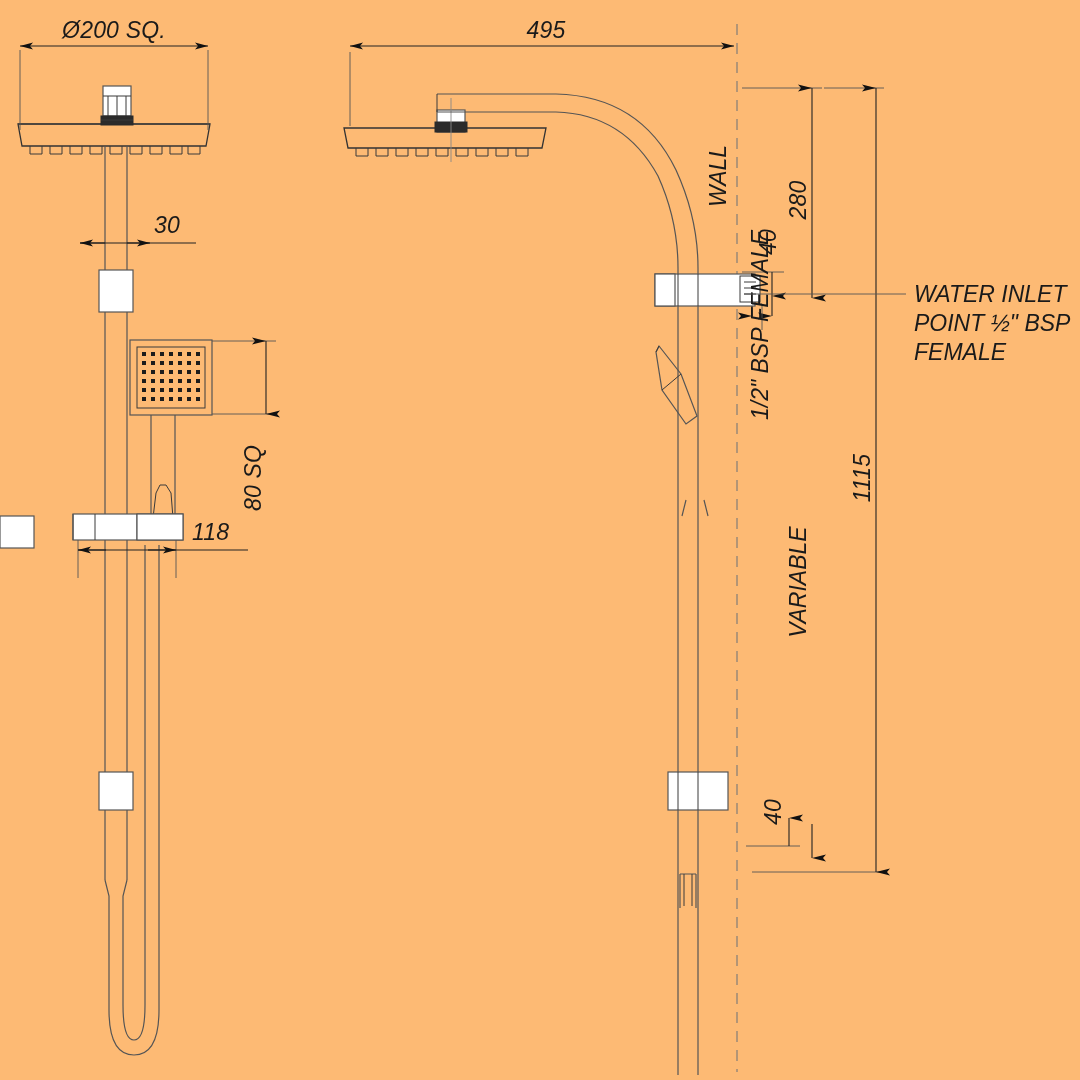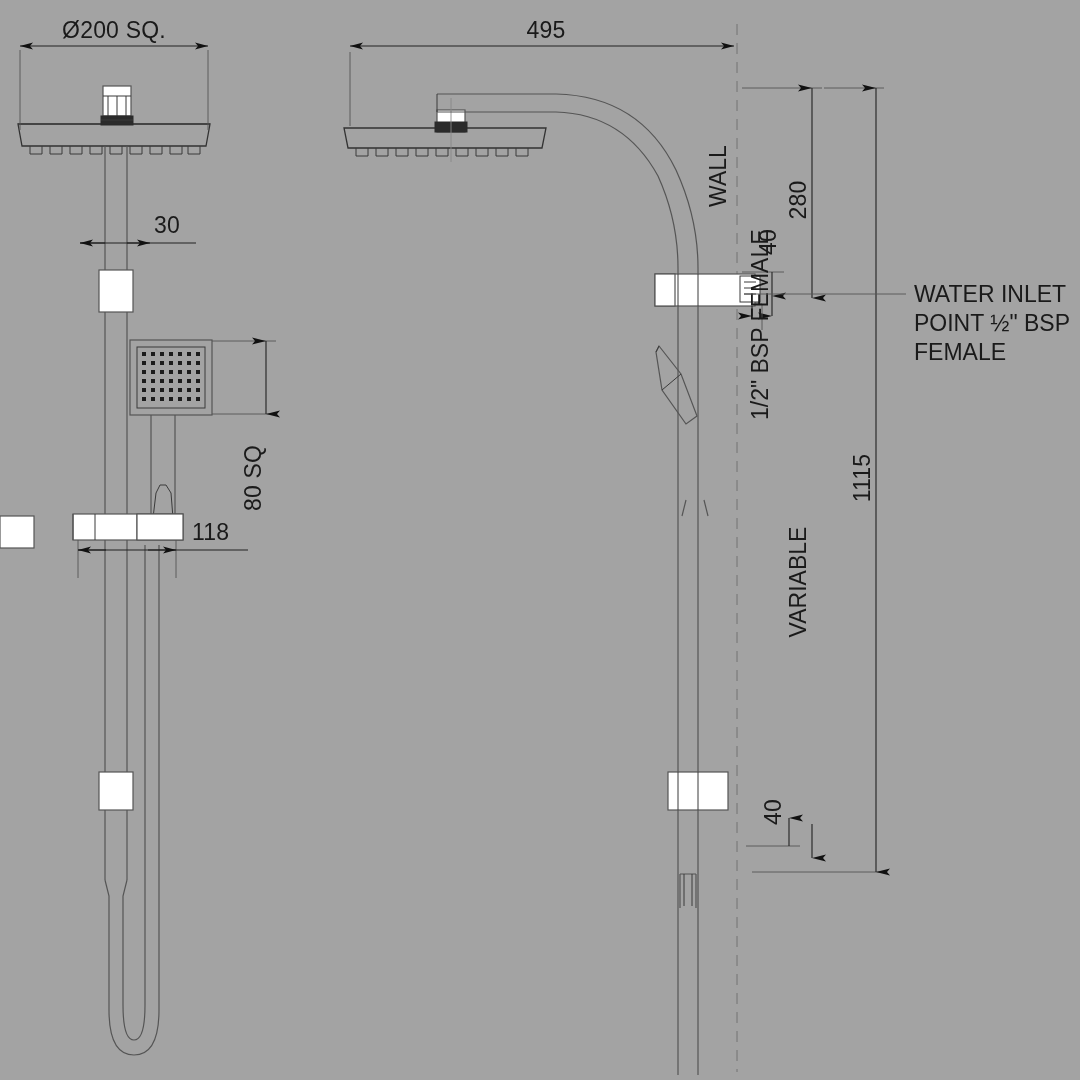--- a/index.html
+++ b/index.html
@@ -4,23 +4,24 @@
 <style>
   html, body {
     margin: 0;
     padding: 0;
     background: #ffffff;
   }
   #sheet {
     position: relative;
     width: 1080px;
     height: 1080px;
-    background: #a3a3a3;
+    background: #fdba74;
     font-family: "Liberation Sans", sans-serif;
     overflow: hidden;
+    font-style: italic;
   }
   #sheet svg {
     position: absolute;
     top: 0;
     left: 0;
   }
   .dim-text {
     font-family: "Liberation Sans", sans-serif;
     font-size: 23px;
     fill: #1a1a1a;

